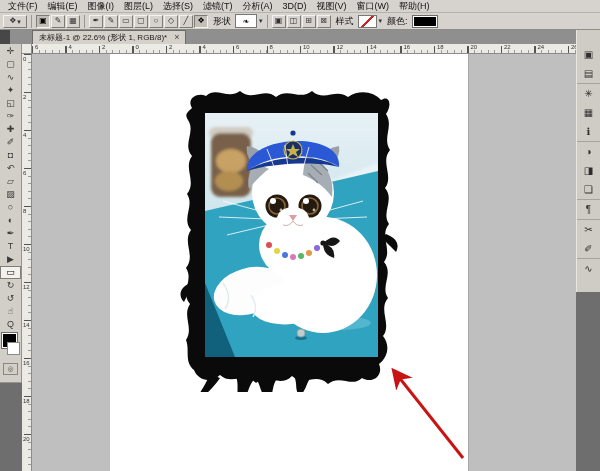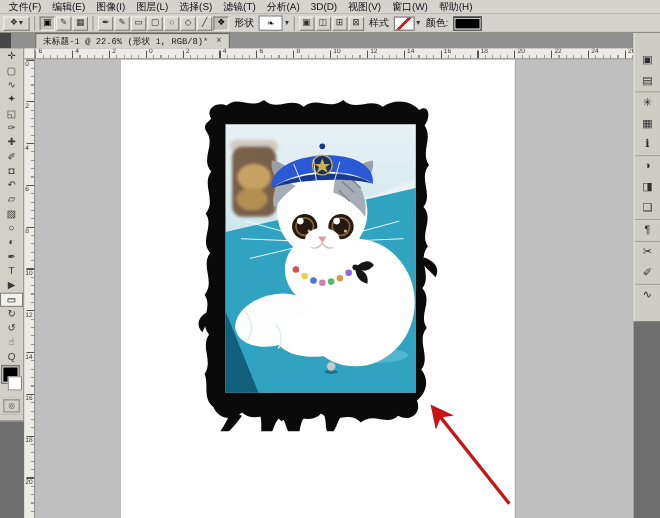--- a/index.html
+++ b/index.html
@@ -21,21 +21,21 @@
     font-size:8px;line-height:1;background:#d6d3ce;border:1px solid;border-color:#f4f2ee #7e7b74 #7e7b74 #f4f2ee;color:#333;}
   .opt-btn[data-pressed="true"]{border-color:#7e7b74 #f4f2ee #f4f2ee #7e7b74;background:#c2bfb8;color:#000;}
   .opt-sep{width:1px;height:13px;background:#9a978f;margin:0 3px;}
   .opt-label{margin:0 3px 0 4px;white-space:nowrap;text-align:center;}
   .dd{font-size:7px;color:#333;margin-left:1px;}
   .shape-thumb{width:20px;height:12px;background:#fff;border:1px solid #777;display:flex;align-items:center;justify-content:center;font-size:8px;color:#111;}
   .style-swatch{width:17px;height:11px;background:
      linear-gradient(135deg,#fff 43%,#cc2222 43%,#cc2222 55%,#fff 55%);border:1px solid #777;}
   .color-swatch{width:24px;height:11px;border:1px solid #6b6b6b;box-shadow:inset 0 0 0 1px #fff;}
   
-  #tabbar{position:absolute;left:0;top:30px;width:576px;height:14px;background:#8f8f8f;display:flex;align-items:flex-end;font-family:Liberation Mono, monospace;}
+  #tabbar{position:absolute;left:0;top:30px;width:576px;height:14px;background:#8f8f8f;display:flex;align-items:flex-end;}
   .tab-corner{width:10px;height:14px;background:#474747;}
   .tab-gap{width:22px;height:14px;}
   .doc-tab{height:13px;background:#d4d1ca;border:1px solid #6a6a6a;border-bottom:none;
     display:flex;align-items:center;gap:7px;padding:0 6px;font-size:8px;color:#1a1a1a;white-space:nowrap;}
   .tab-close{font-size:9px;color:#444;line-height:1;}
   
   #toolpanel{position:absolute;left:0;top:44px;width:22px;height:427px;background:#6e6e6e;box-sizing:border-box;}
   #tools{background:#d2cfc8;border-right:1px solid #96938c;width:100%;box-sizing:border-box;padding-top:1px;}
   .tool{height:13px;display:flex;align-items:center;justify-content:center;font-size:9px;color:#3a3a3a;line-height:1;}
   .tool[data-selected="true"]{background:#f2f1ed;border:1px solid #807d76;box-sizing:border-box;color:#000;}

